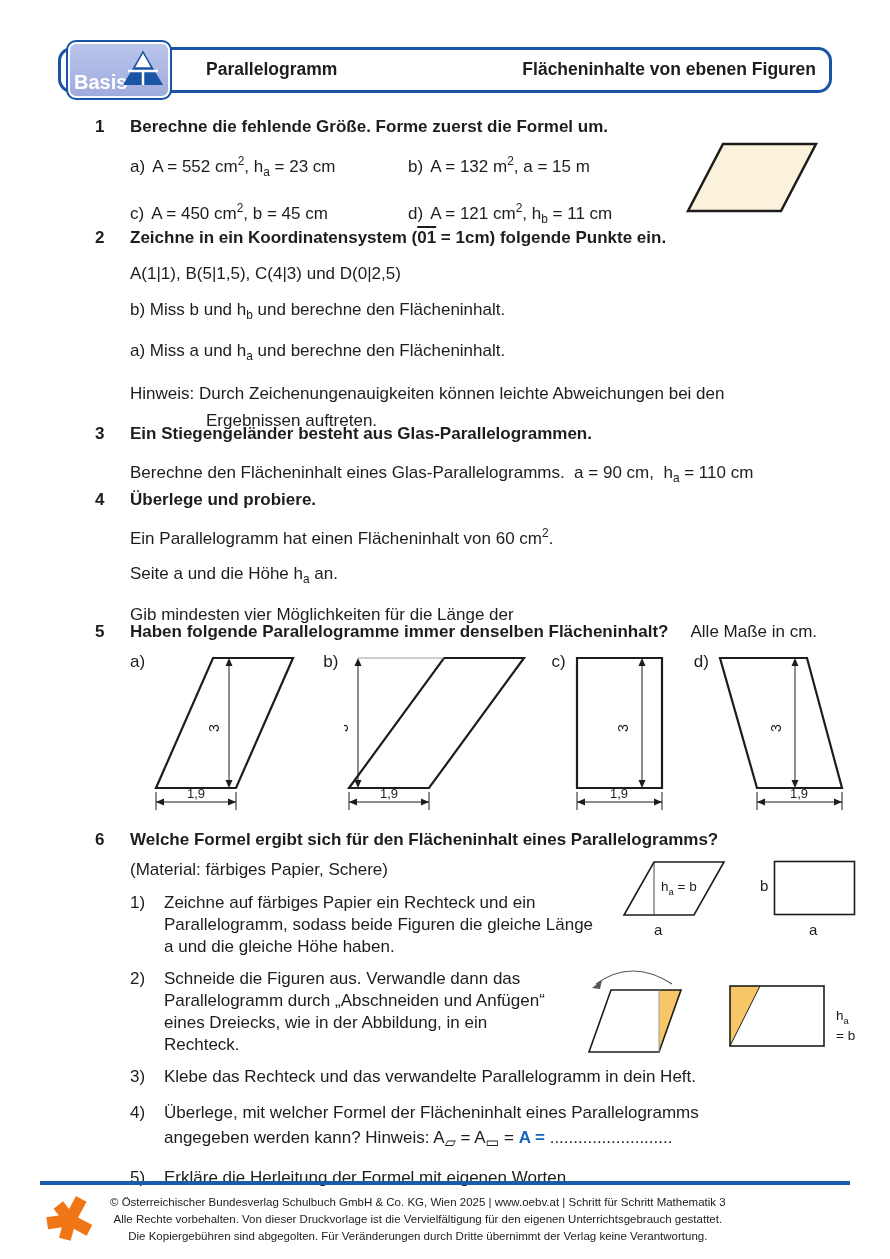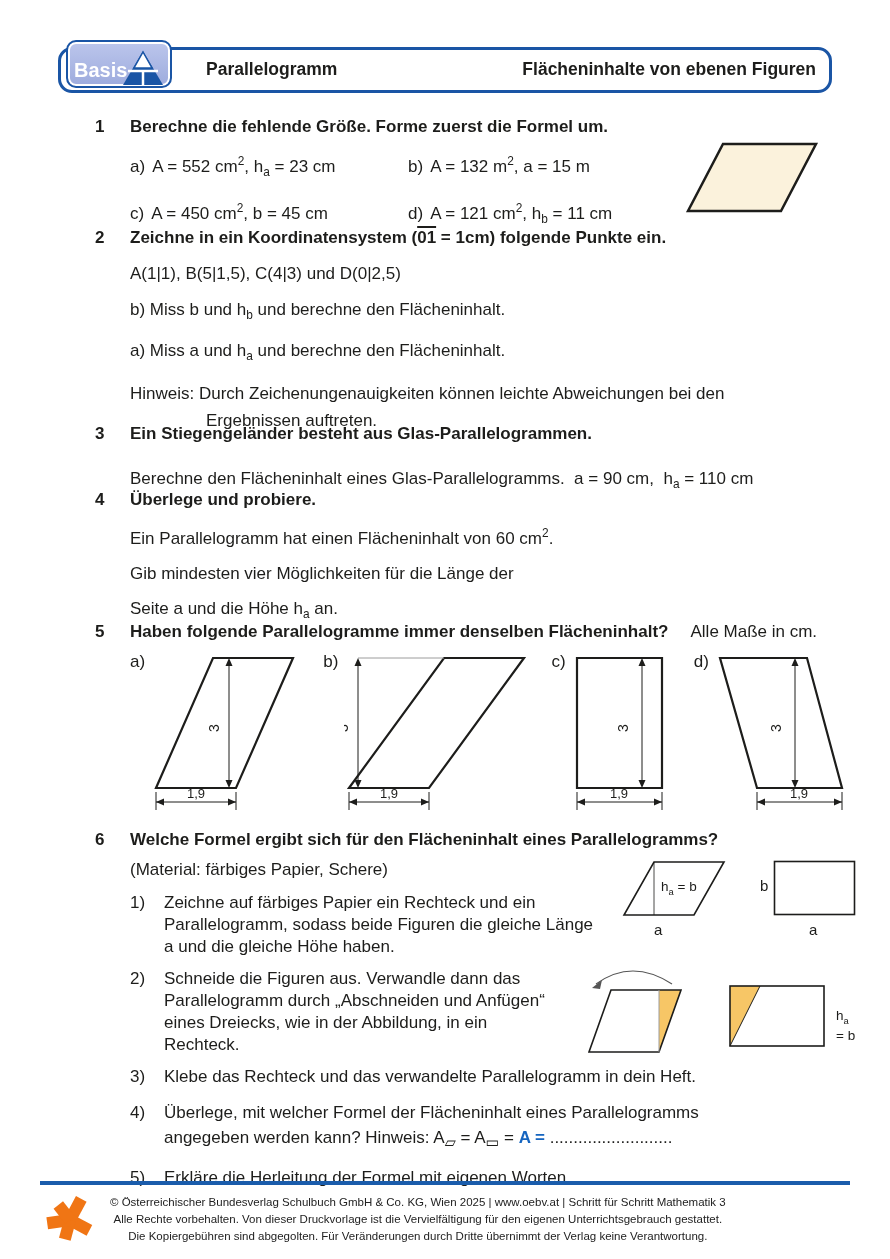--- a/index.html
+++ b/index.html
@@ -5,21 +5,21 @@
   * { margin:0; padding:0; box-sizing:border-box; }
   html,body { width:890px; height:1259px; }
   body {
     position:relative; background:#ffffff; overflow:hidden;
     font-family:"Liberation Sans", sans-serif; color:#1d1d1b; font-size:17px;
   }
   
   .header { position:absolute; left:58px; top:40px; width:774px; height:60px; }
   .header-bar { position:absolute; left:0; right:0; top:7px; bottom:7px;
     border:3px solid #1a55a5; border-radius:14px; background:#fff; }
-  .badge { position:absolute; left:8px; top:0; width:106px; height:48px; z-index:2;
+  .badge { position:absolute; left:8px; top:0; width:106px; height:60px; z-index:2;
     background:linear-gradient(#bcc6ec,#9dabdd); border:2px solid #1a55a5; border-radius:10px;
     box-shadow: inset 0 0 0 2px #ffffff; display:flex; align-items:flex-end; padding:5px 6px; }
   .badge-text { color:#fff; font-weight:bold; font-size:20px; line-height:22px; }
   .badge-icon { position:absolute; right:6px; top:7px; }
   .htitle { position:absolute; top:19px; font-weight:bold; font-size:17.5px; }
   .htitle.left { left:148px; }
   .htitle.right { right:16px; }
   
   .q { position:absolute; left:95px; right:40px; display:flex; }
   .qnum { flex:0 0 35px; font-weight:bold; line-height:24px; }
@@ -34,21 +34,21 @@
   #q1 { top:115px; }
   #q1 .qtitle { margin-bottom:4px; }
   .items { display:grid; grid-template-columns:278px 1fr; line-height:36px; width:560px; }
   .ilabel { margin-right:7px; }
   .q1-fig { position:absolute; right:30px; top:24px; }
   
   #q2 { top:226px; }
   .hint { line-height:27px; margin-top:5px; max-width:650px; padding-left:76px; text-indent:-76px; }
   
   #q3 { top:422px; }
-  #q3 .row { line-height:42px;margin-top:12px; }
+  #q3 .row { line-height:30px;margin-top:12px; }
   
   #q4 { top:488px; }
   #q4 .qtitle { margin-bottom:4px; }
   #q4 .row { line-height:35px; }
   
   #q5 { top:620px; }
   .figs { display:flex; justify-content:space-between; margin-top:6px; }
   .fig { display:flex; align-items:flex-start; }
   .fig-label { margin-right:6px; margin-top:2px; line-height:20px; }
   svg text { font-family:"Liberation Sans", sans-serif; fill:#1d1d1b; }
@@ -131,22 +131,22 @@
     <p class="qtitle">Ein Stiegengeländer besteht aus Glas-Parallelogrammen.</p>
     <p class="row"><span>Berechne den Flächeninhalt eines Glas-Parallelogramms.&nbsp; a = 90 cm, &nbsp;h</span><sub>a</sub><span> = 110 cm</span></p>
   </div>
 </div>
 
 <div class="q" id="q4">
   <div class="qnum">4</div>
   <div class="qbody">
     <p class="qtitle">Überlege und probiere.</p>
     <p class="row"><span>Ein Parallelogramm hat einen Flächeninhalt von 60 cm</span><sup>2</sup><span>.</span></p>
+    <p class="row"><span>Seite a und die Höhe h</span><sub>a</sub><span> an.</span></p>
     <p class="row">Gib mindesten vier Möglichkeiten für die Länge der</p>
-    <p class="row"><span>Seite a und die Höhe h</span><sub>a</sub><span> an.</span></p>
   </div>
 </div>
 
 <div class="q" id="q5">
   <div class="qnum">5</div>
   <div class="qbody">
     <p class="qtitle"><span>Haben folgende Parallelogramme immer denselben Flächeninhalt?</span><span class="note">Alle Maße in cm.</span></p>
     <div class="figs">
 
       <div class="fig">

